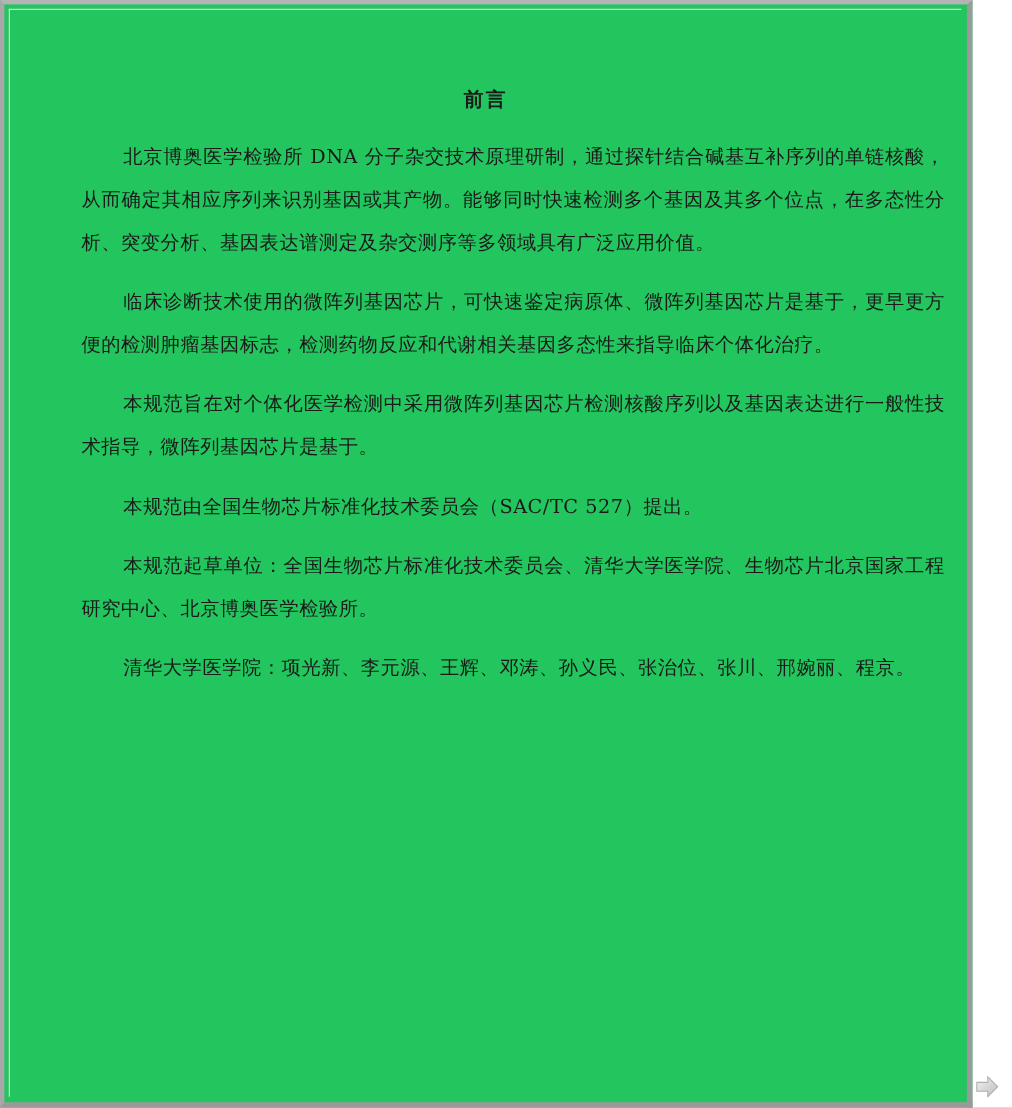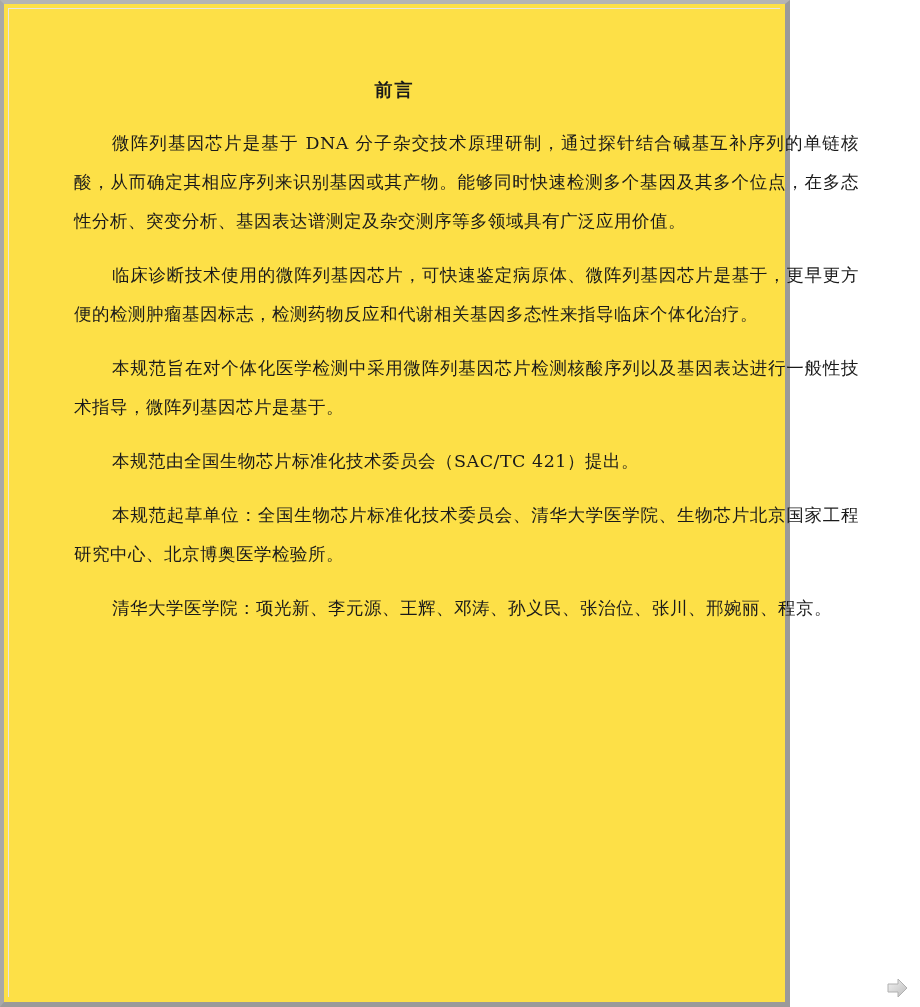--- a/index.html
+++ b/index.html
@@ -6,27 +6,27 @@
     body {
       width: 920px; height: 1007px;
       background: #ffffff;
       position: relative;
       overflow: hidden;
       font-family: "DejaVu Serif", "Liberation Serif", serif;
       color: #1a1a1a;
     }
     .page-frame {
       position: absolute; left: 0; top: 0;
-      width: 790px; height: 1007px;
+      width: 884px; height: 1007px;
       box-sizing: border-box;
       border-left: 4px solid #a8a8a8;
       border-top: 4px solid #b4b4b4;
       border-right: 5px solid #9a9a9a;
       border-bottom: 5px solid #9a9a9a;
-      background: #fde047;
+      background: #22c55e;
     }
     .inner-edge {
       position: absolute; left: 4px; top: 4px; right: 5px; bottom: 5px;
       border-left: 1px solid #e4e4e4;
       border-top: 1px solid #e4e4e4;
     }
     .title {
       position: absolute; left: 0; right: 0; top: 74px;
       text-align: center;
       font-family: "DejaVu Sans", "Liberation Sans", sans-serif;
@@ -53,24 +53,24 @@
   </style>
 </head>
 <body>
 
 <div class="page-frame">
   <div class="inner-edge"></div>
 
   <div class="title">前言</div>
 
   <div class="content">
-    <p class="para">微阵列基因芯片是基于 DNA 分子杂交技术原理研制，通过探针结合碱基互补序列的单链核酸，从而确定其相应序列来识别基因或其产物。能够同时快速检测多个基因及其多个位点，在多态性分析、突变分析、基因表达谱测定及杂交测序等多领域具有广泛应用价值。</p>
+    <p class="para">北京博奥医学检验所 DNA 分子杂交技术原理研制，通过探针结合碱基互补序列的单链核酸，从而确定其相应序列来识别基因或其产物。能够同时快速检测多个基因及其多个位点，在多态性分析、突变分析、基因表达谱测定及杂交测序等多领域具有广泛应用价值。</p>
     <p class="para">临床诊断技术使用的微阵列基因芯片，可快速鉴定病原体、微阵列基因芯片是基于，更早更方便的检测肿瘤基因标志，检测药物反应和代谢相关基因多态性来指导临床个体化治疗。</p>
     <p class="para">本规范旨在对个体化医学检测中采用微阵列基因芯片检测核酸序列以及基因表达进行一般性技术指导，微阵列基因芯片是基于。</p>
-    <p class="para">本规范由全国生物芯片标准化技术委员会（SAC/TC 421）提出。</p>
+    <p class="para">本规范由全国生物芯片标准化技术委员会（SAC/TC 527）提出。</p>
     <p class="para">本规范起草单位：全国生物芯片标准化技术委员会、清华大学医学院、生物芯片北京国家工程研究中心、北京博奥医学检验所。</p>
     <p class="para">清华大学医学院：项光新、李元源、王辉、邓涛、孙义民、张治位、张川、邢婉丽、程京。</p>
   </div>
 
   <div class="next-arrow">
     <svg width="22" height="20" viewBox="0 0 22 20">
       <defs>
         <linearGradient id="ag" x1="0" y1="0" x2="1" y2="1">
           <stop offset="0" stop-color="#f2f2f2"></stop>
           <stop offset="1" stop-color="#bdbdbd"></stop>

